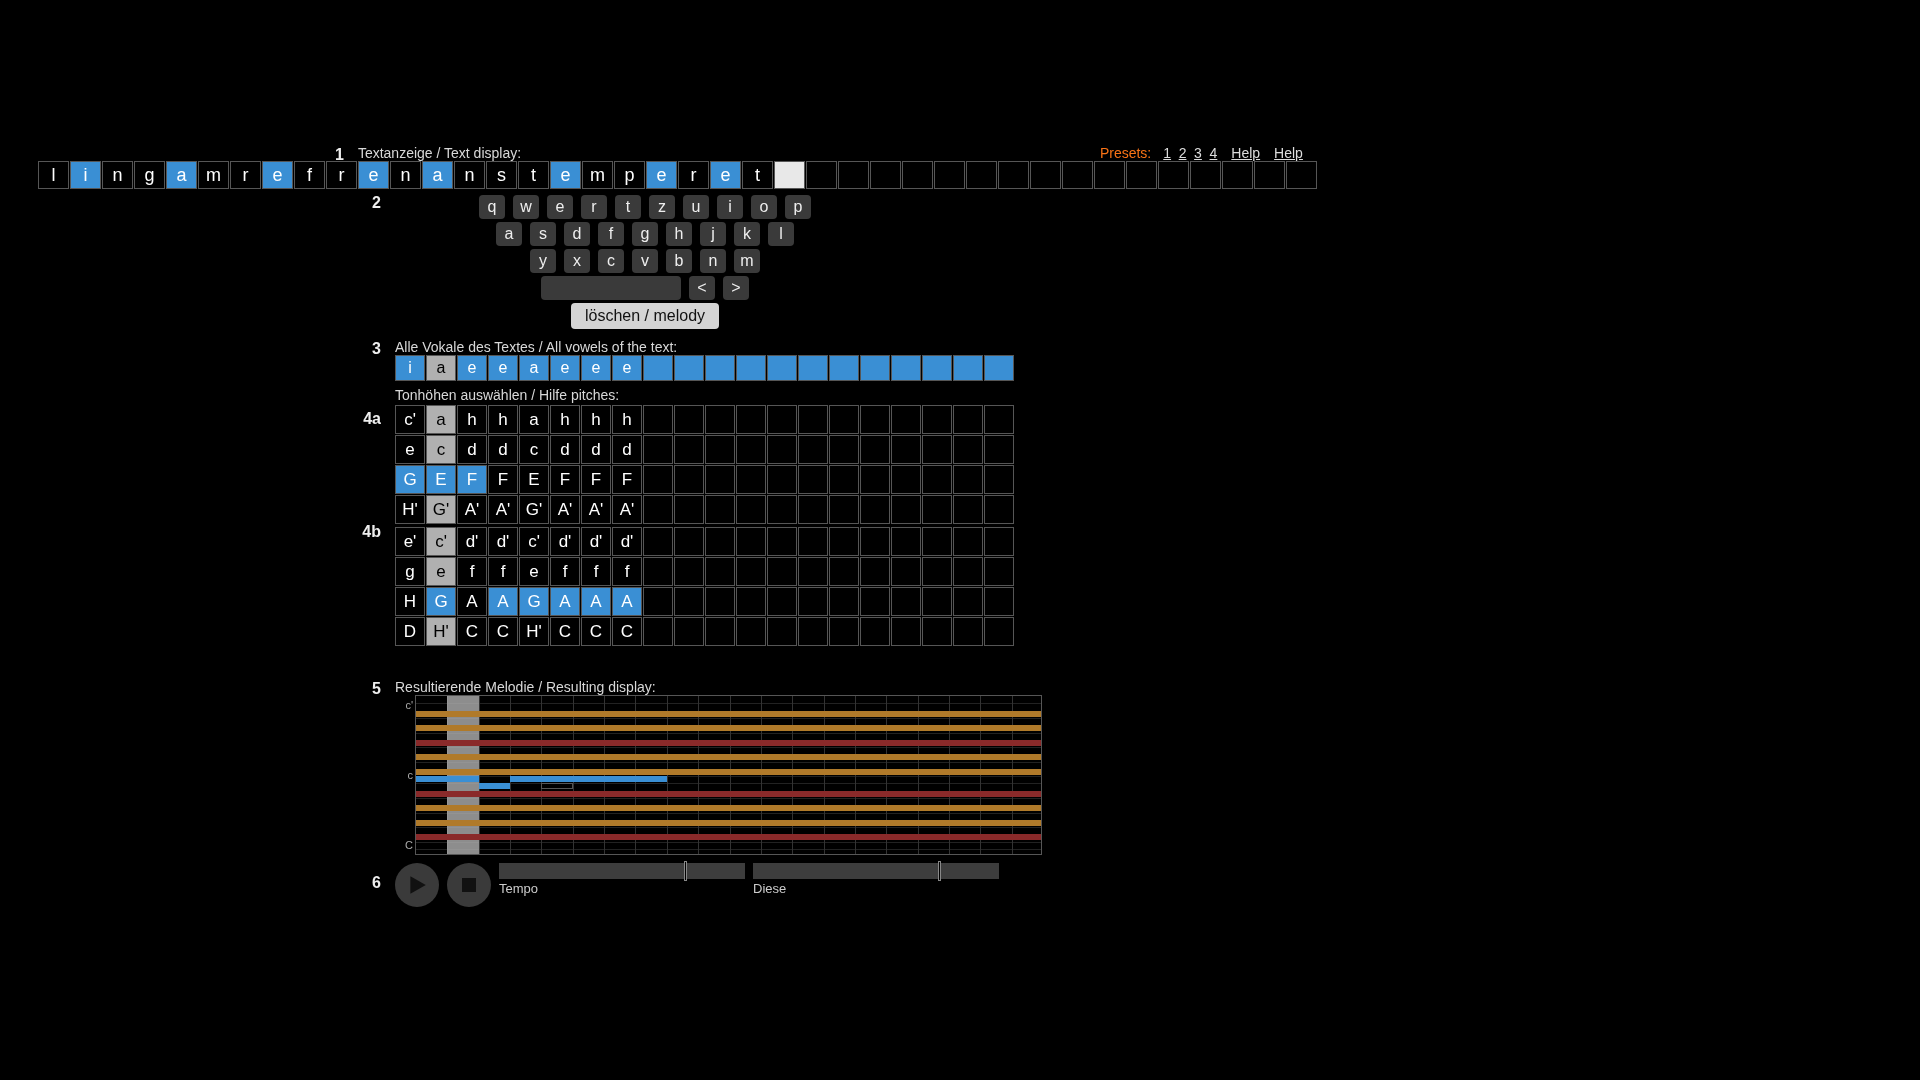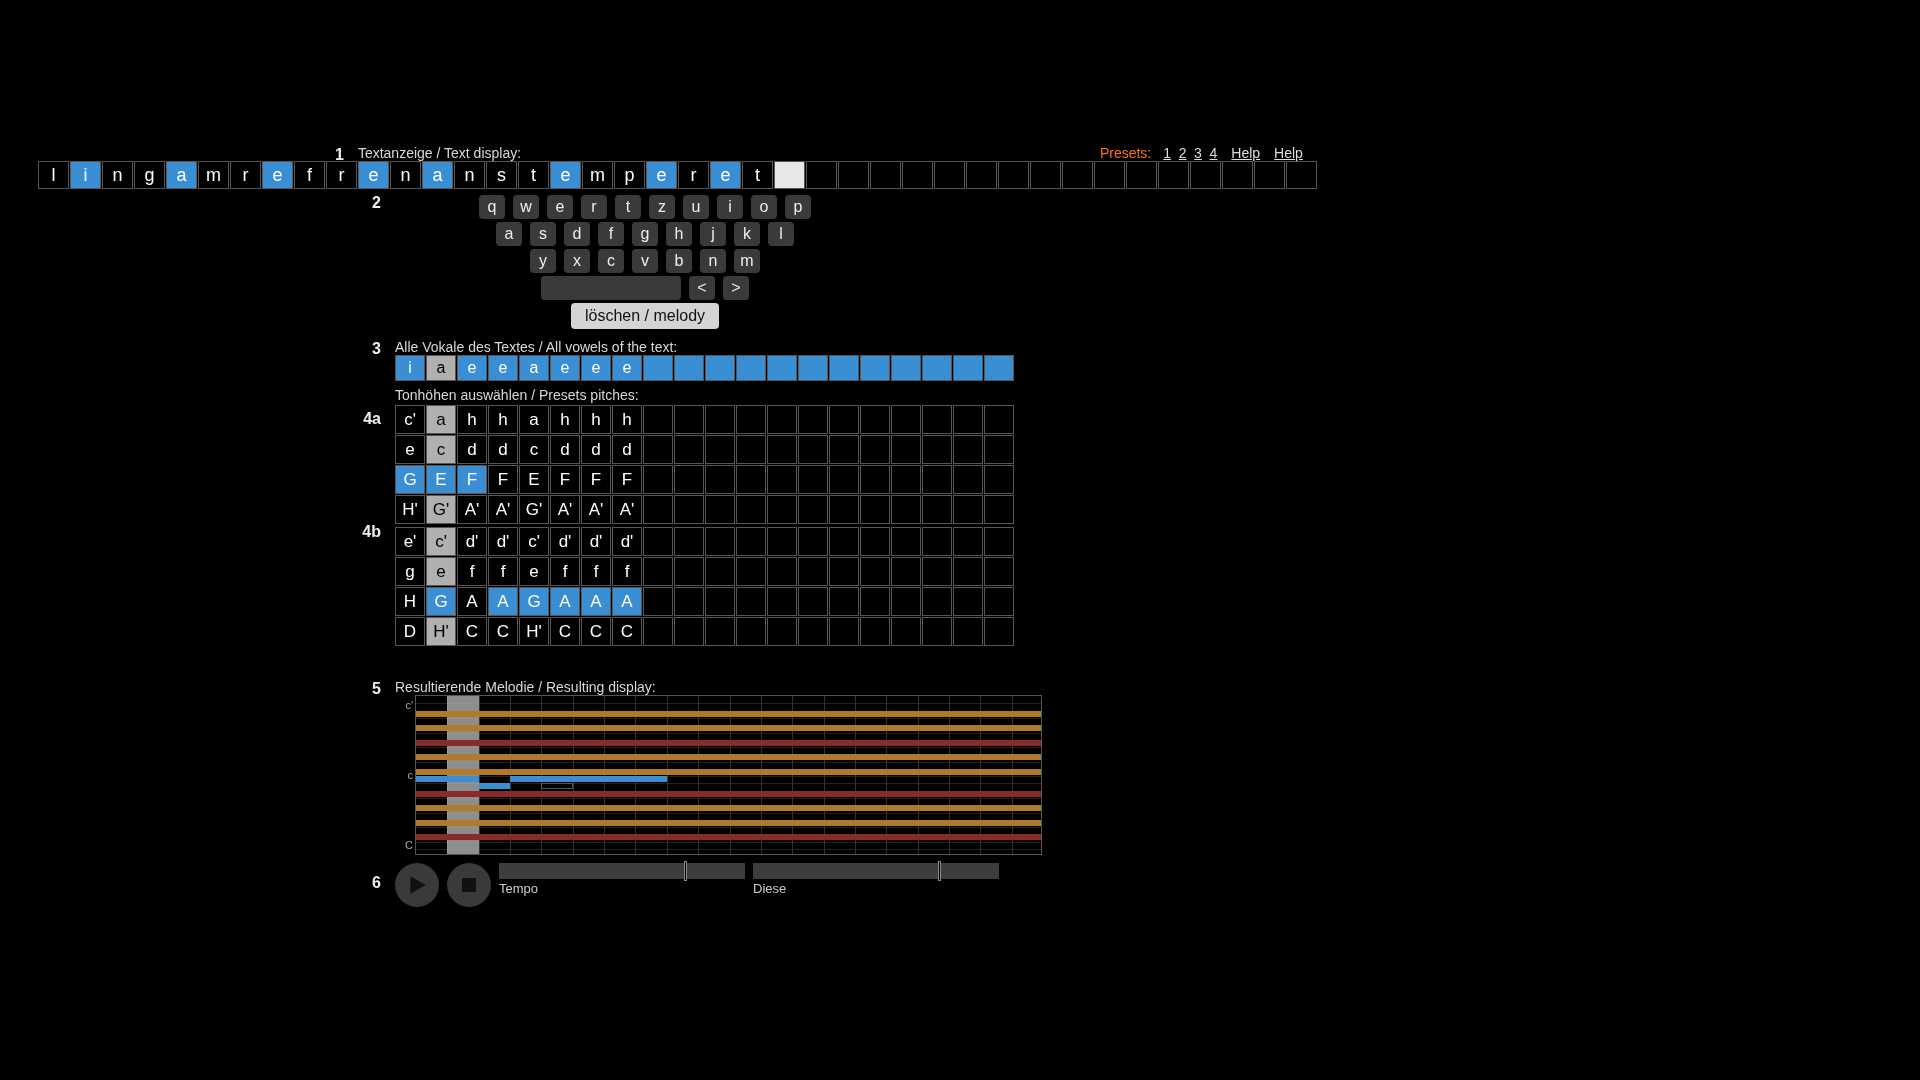--- a/index.html
+++ b/index.html
@@ -252,21 +252,21 @@
           <div class="cell blue"></div>
           <div class="cell blue"></div>
           <div class="cell blue"></div>
         </div>
     </div>
   </div>
 
   <div class="row" style="margin-top:6px;">
     <div class="step-num" style="padding-top:22px;">4a</div>
     <div class="content">
-      <div class="label">Tonhöhen auswählen / Presets pitches:</div>
+      <div class="label">Tonhöhen auswählen / Hilfe pitches:</div>
       <div class="pitch-block">
         <div class="pitch-rows" id="pitch-a">
             <div class="cellstrip">
               <div class="pcell">c'</div>
               <div class="pcell grey">a</div>
               <div class="pcell">h</div>
               <div class="pcell">h</div>
               <div class="pcell">a</div>
               <div class="pcell">h</div>
               <div class="pcell">h</div>

